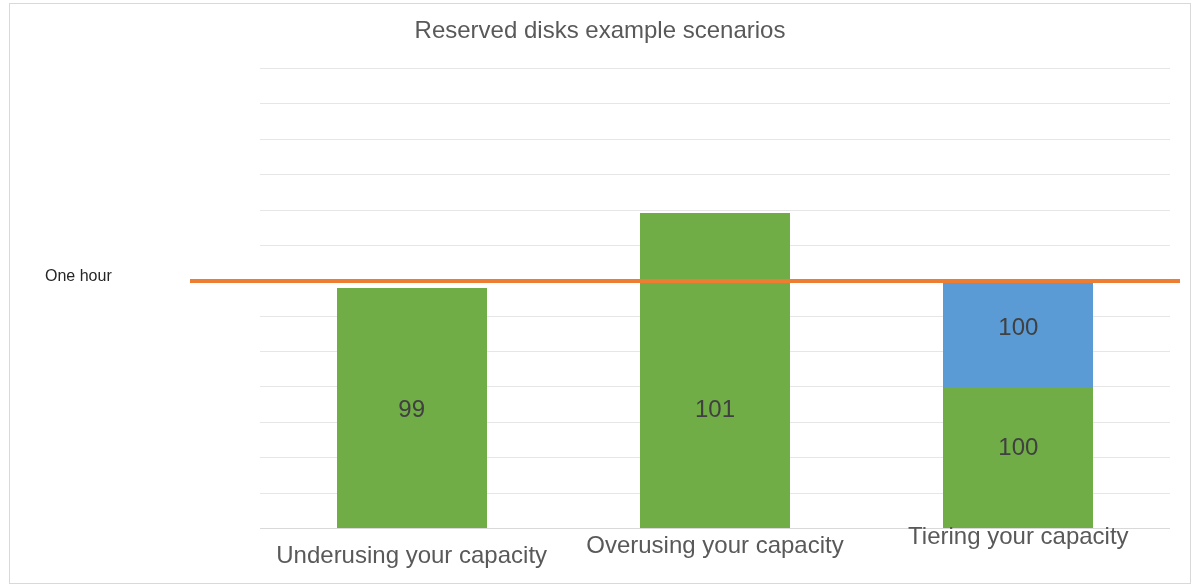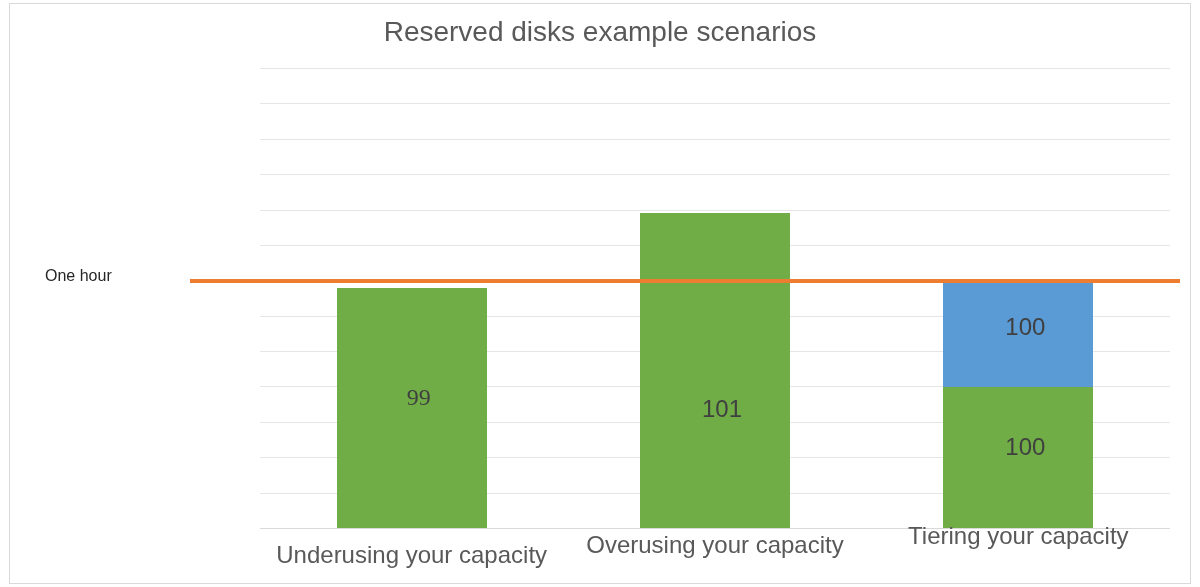--- a/index.html
+++ b/index.html
@@ -17,21 +17,21 @@
       width: 1182px;
       height: 581px;
       border: 1px solid #d9d9d9;
       background: #ffffff;
     }
     .chart-title {
       position: absolute;
       left: 0; right: 0;
       top: 12px;
       text-align: center;
-      font-size: 28px;
+      font-size: 24px;
       color: #595959;
       font-weight: 400;
     }
     .plot-area {
       position: absolute;
       left: 250px;
       top: 65px;
       width: 910px;
       height: 460px;
     }
@@ -51,21 +51,20 @@
     }
     .bar-group {
       position: absolute;
       bottom: 0;
       width: 150px;
     }
     .bar-segment {
       position: absolute;
       left: 0;
       width: 100%;
-      padding-left: 7px;
     }
     .bar-green { background: #70AD47; }
     .bar-blue { background: #5B9BD5; }
     .bar-label {
       position: absolute;
       width: 100%;
       text-align: center;
       font-size: 24px;
       color: #404040;
     }
@@ -107,21 +106,21 @@
         <div class="gridline" style="bottom: 318.462px;"></div>
         <div class="gridline" style="bottom: 353.846px;"></div>
         <div class="gridline" style="bottom: 389.231px;"></div>
         <div class="gridline" style="bottom: 424.615px;"></div>
         <div class="gridline" style="bottom: 460px;"></div>
       </div>
 
     <div id="bars">
         <div class="bar-group" style="left: 76.6667px; width: 150px; height: 460px;">
           <div class="bar-segment bar-green" style="bottom: 0px; height: 240.615px;">
-            <div class="bar-label" style="top: 96px; font-family: Liberation Serif, serif;">99</div>
+            <div class="bar-label" style="top: 107px;">99</div>
           </div>
         </div>
         <div class="bar-group" style="left: 380px; width: 150px; height: 460px;">
           <div class="bar-segment bar-green" style="bottom: 0px; height: 316px;">
             <div class="bar-label" style="top: 181.707px;">101</div>
           </div>
         </div>
         <div class="bar-group" style="left: 683.333px; width: 150px; height: 460px;">
           <div class="bar-segment bar-green" style="bottom: 0px; height: 141.538px;">
             <div class="bar-label" style="top: 45.2923px;">100</div>

